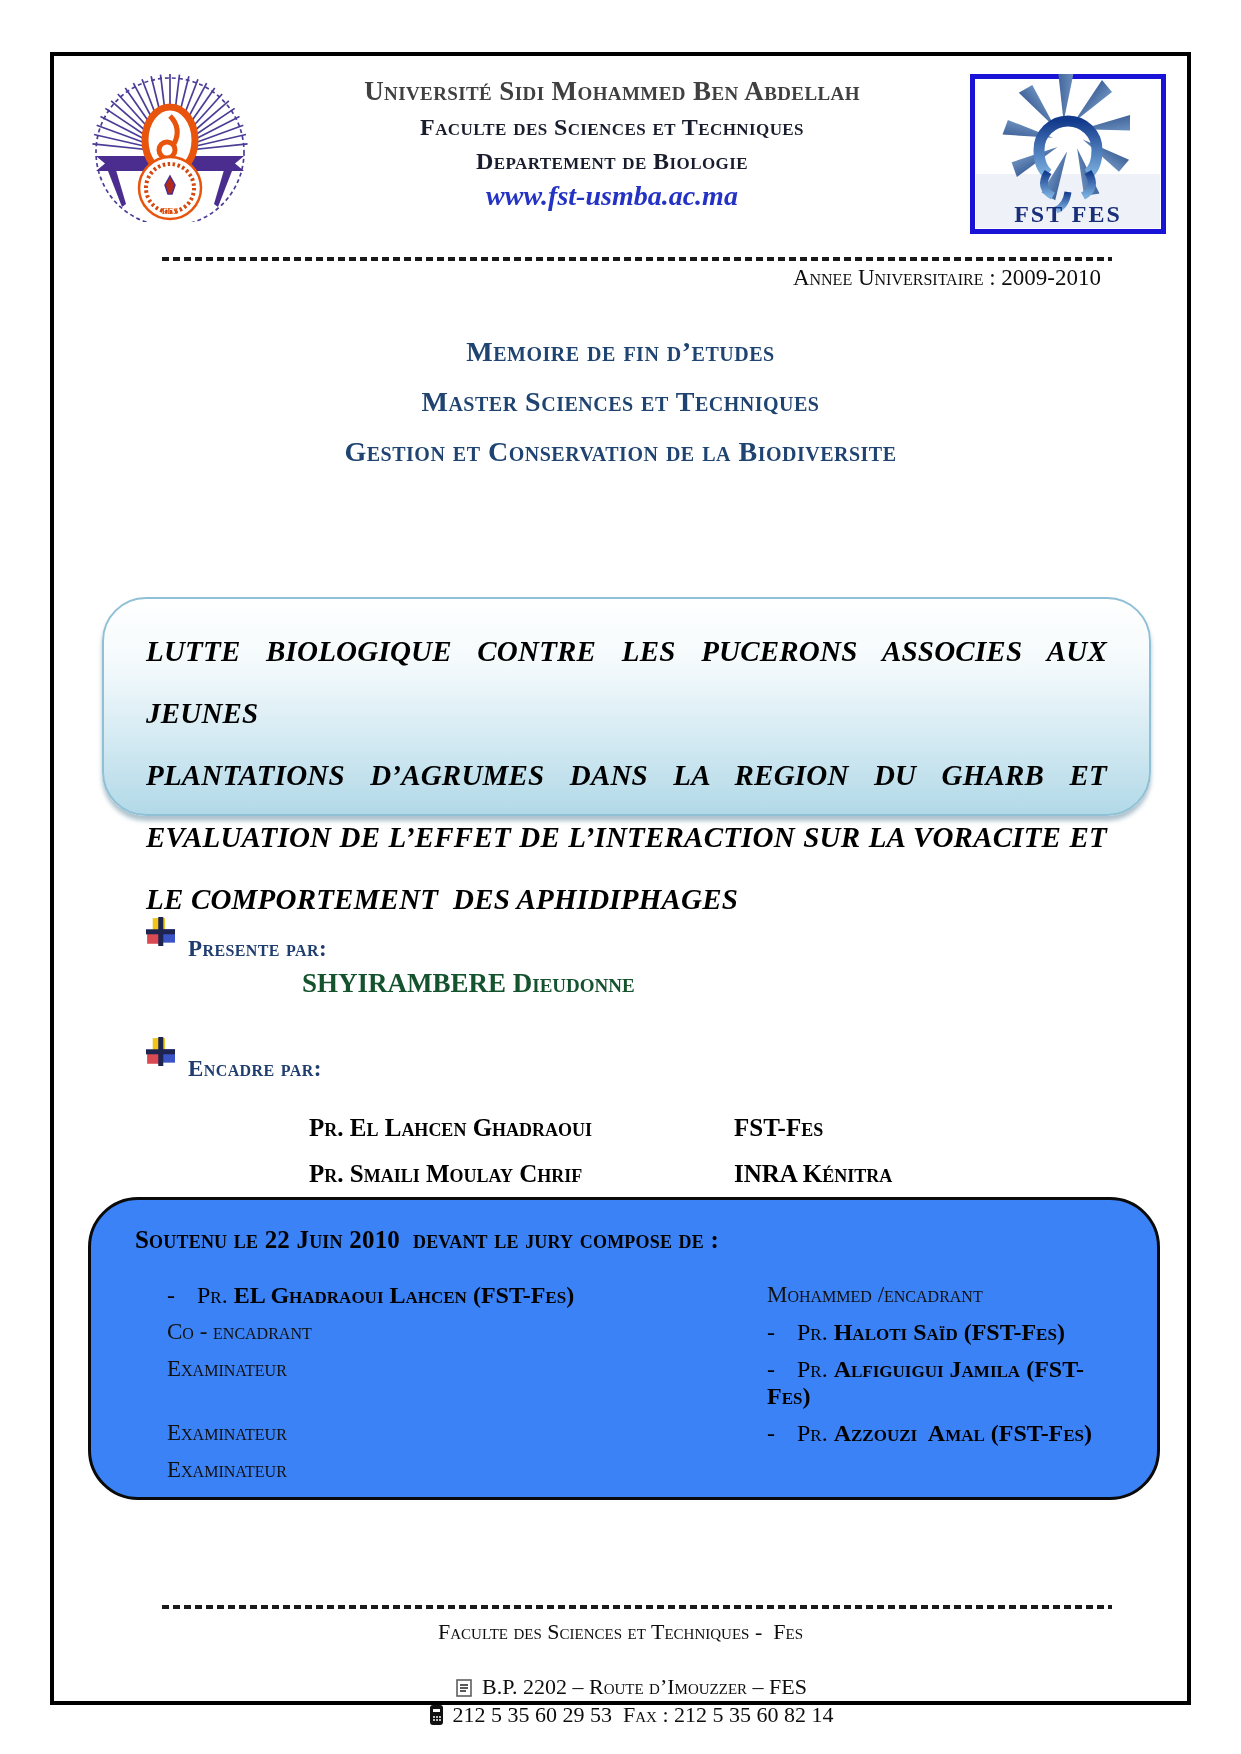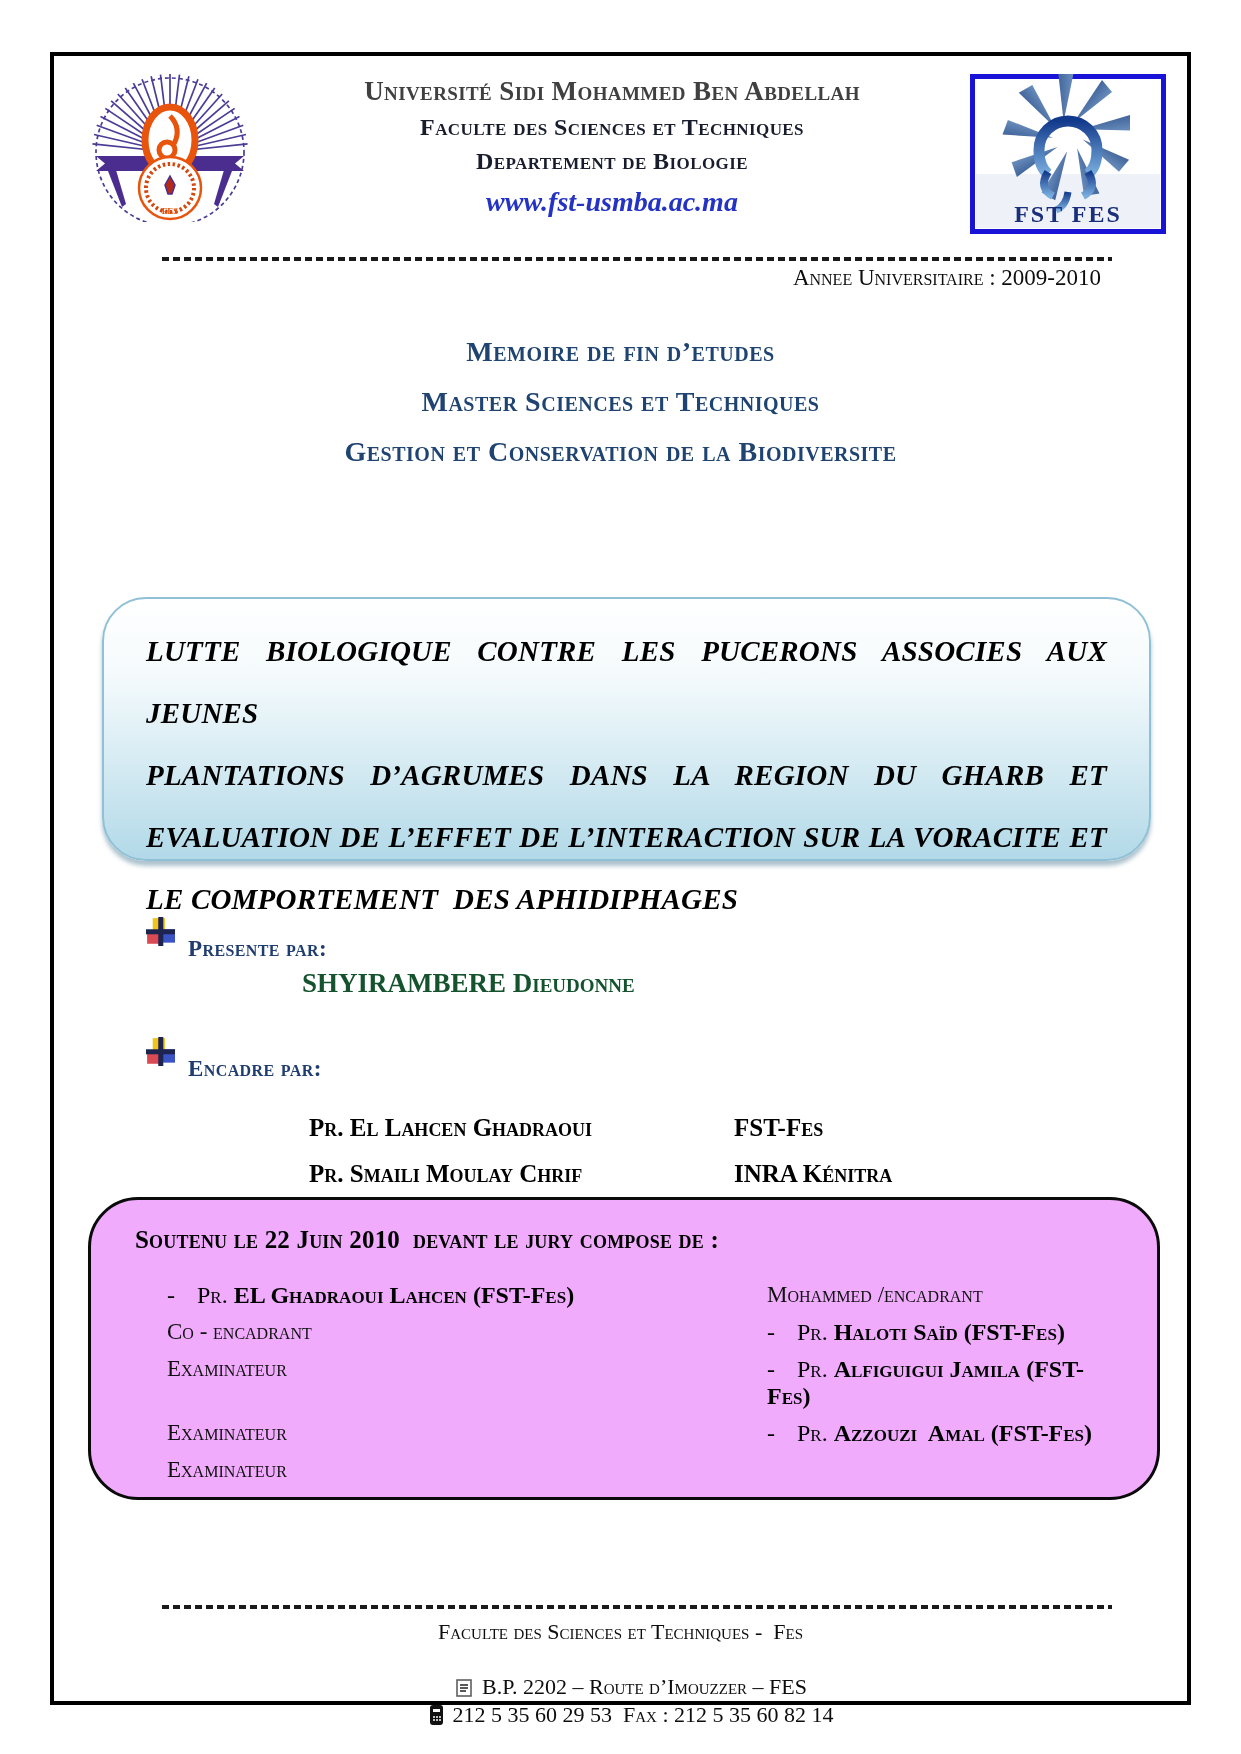--- a/index.html
+++ b/index.html
@@ -7,34 +7,34 @@
   .frame{position:absolute;left:50px;top:52px;width:1141px;height:1653px;border:4px solid #000;box-sizing:border-box;background:#fff;}
   .abs{position:absolute;}
   .sc{font-variant:small-caps;}
   .pre{white-space:pre-wrap;}
 
   
   .crest{left:30px;top:8px;width:172px;height:158px;}
   .center-head{left:205px;top:20px;width:706px;text-align:center;}
   .uni{font-size:27px;font-weight:bold;color:#404040;letter-spacing:.4px;}
   .fac,.dep{font-size:24px;font-weight:bold;color:#181c2c;margin-top:7px;letter-spacing:.4px;}
-  .www{font-size:28px;font-weight:bold;font-style:italic;color:#2433c4;margin-top:11px;font-family:Liberation Serif, serif;}
+  .www{font-size:28px;font-weight:bold;font-style:italic;color:#2433c4;margin-top:5px;font-family:Liberation Serif, serif;}
   .fstlogo{left:916px;top:18px;width:196px;height:160px;}
 
   .dashline{height:4px;background:repeating-linear-gradient(90deg,#1a1a1a 0 7px,transparent 7px 11px);}
   .dash1{left:108px;top:201px;width:950px;}
   .dash2{left:108px;top:1549px;width:950px;}
   .annee{right:86px;top:209px;font-size:23px;color:#0d0d0d;}
 
   
   .degree{left:0;width:100%;text-align:center;font-size:28px;font-weight:bold;color:#1f4471;letter-spacing:.5px;}
   .d1{top:280px;} .d2{top:330px;} .d3{top:380px;}
 
   
-  .title-box{left:48px;top:541px;width:1049px;height:264px;box-sizing:border-box;border-radius:44px;
+  .title-box{left:48px;top:541px;width:1049px;height:219px;box-sizing:border-box;border-radius:44px;
     border:2px solid #8fc0d6;
     background:linear-gradient(180deg,#ffffff 0%,#f4fafc 30%,#d4eaf2 65%,#b2d9e8 100%);
     box-shadow:0 5px 4px rgba(95,135,158,.5);
     padding:21px 42px 0 42px;}
   .title-line{font-size:29px;font-weight:bold;font-style:italic;line-height:62px;letter-spacing:.2px;}
   .just{text-align:justify;text-align-last:justify;}
 
   
   .bullet{width:29px;height:29px;}
   .b1{left:92px;top:861px;}
@@ -42,21 +42,21 @@
   .slabel{font-size:23px;font-weight:bold;color:#1f3d6e;letter-spacing:.4px;margin-top:16px;}
   .lab1{left:134px;top:864px;}
   .lab2{left:134px;top:984px;}
   .candidate{left:248px;top:912px;font-size:27px;font-weight:bold;color:#14532d;}
   .supname{font-size:25px;font-weight:bold;}
   .supaff{font-size:25px;font-weight:bold;}
   .s1n{left:255px;top:1058px;} .s1a{left:680px;top:1058px;}
   .s2n{left:255px;top:1104px;} .s2a{left:680px;top:1104px;}
 
   
-  .jury-box{left:34px;top:1141px;width:1072px;height:303px;box-sizing:border-box;background:#f0abfc;
+  .jury-box{left:34px;top:1141px;width:1072px;height:303px;box-sizing:border-box;background:#3b82f6;
     border:3px solid #0a0a0a;border-radius:50px;padding:26px 34px 0 44px;}
   .jury-heading{font-size:25px;font-weight:bold;letter-spacing:.2px;}
   .jury-list{margin-top:28px;padding-left:32px;display:grid;grid-template-columns:600px 1fr;row-gap:10px;}
   .jname{font-size:24px;}
   .jname .dash{display:inline-block;width:30px;}
   .jname b{font-weight:bold;}
   .jrole{font-size:23px;color:#101010;}
 
   
   .footline{left:0;width:100%;text-align:center;font-size:22px;color:#0d0d0d;}

